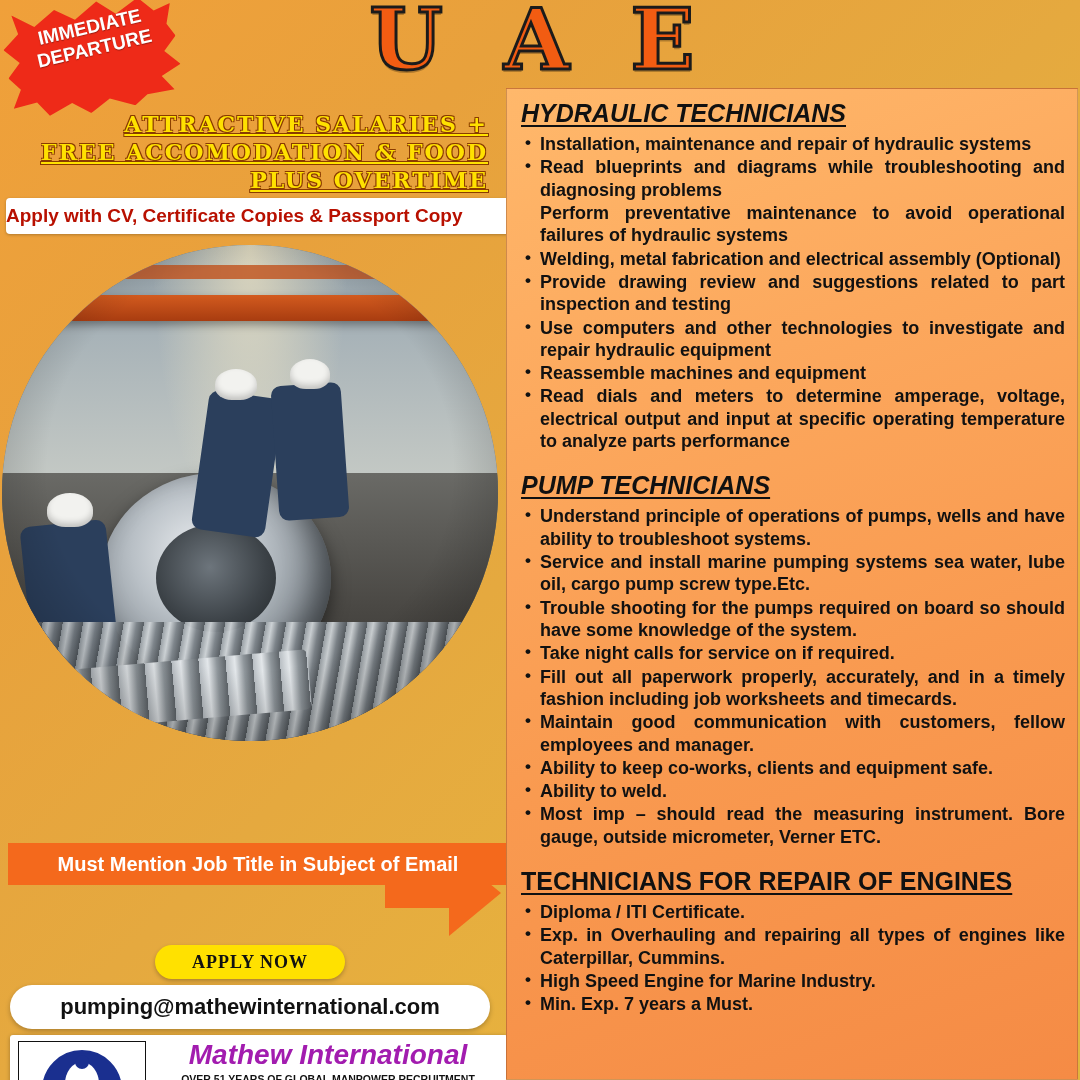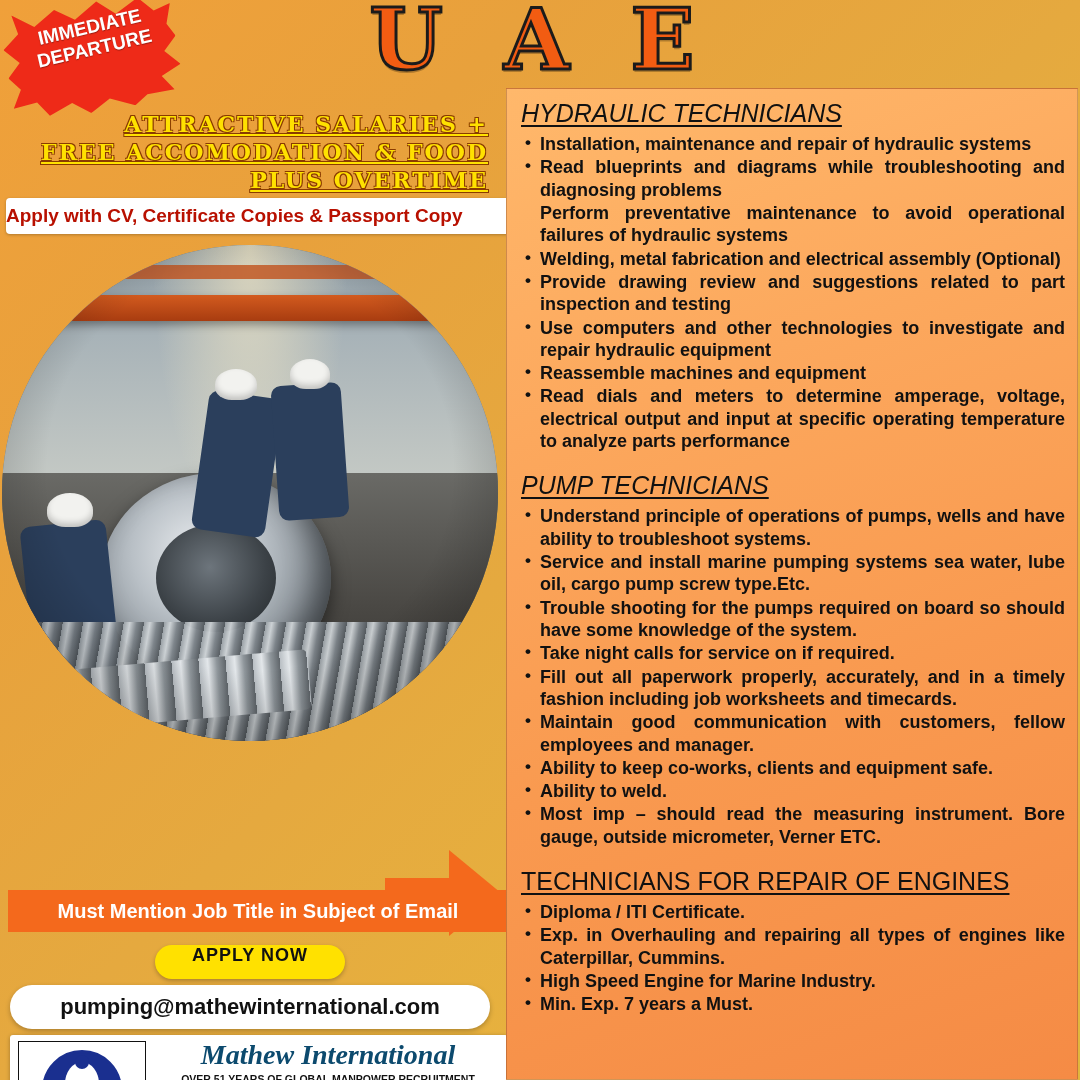--- a/index.html
+++ b/index.html
@@ -189,38 +189,39 @@
   }
   .arrow .head {
     position: absolute; left: 64px; top: 0; width: 52px; height: 86px;
     background: #f4691c;
     clip-path: polygon(0 0, 100% 50%, 0 100%);
   }
 
   
   .subject-strip {
     position: absolute;
-    left: 8px; top: 790px;
+    left: 8px; top: 743px;
     width: 500px; height: 42px;
     background: #f4691c;
     display: flex; align-items: center; justify-content: center; text-align: center;
   }
   .subject-strip span {
     color: #ffffff; font-weight: bold; font-size: 20px;
   }
 
   
   .apply-now {
     position: absolute;
     left: 155px; top: 845px;
     width: 190px; height: 34px;
     background: #ffe100;
     border-radius: 17px;
-    display: flex; align-items: flex-start; justify-content: center;
+    display: flex; align-items: center; justify-content: center;
     box-shadow: 0 2px 4px rgba(0,0,0,0.25);
+    font-family: Liberation Serif, serif;
   }
   .apply-now span { color: #111; font-weight: bold; font-size: 18px; letter-spacing: 1px; }
 
   
   .email-bar {
     position: absolute;
     left: 10px; top: 885px;
     width: 480px; height: 44px;
     background: #ffffff;
     border-radius: 22px;
@@ -273,43 +274,43 @@
   .logo-fig-head {
     position: absolute; left: 50%; top: 13px; margin-left: -7px;
     width: 14px; height: 14px; border-radius: 50%;
     background: #1a2f8f; z-index: 3;
   }
   .company-block {
     position: absolute; left: 144px; top: 4px; width: 348px;
     text-align: center;
   }
   .company-name {
-    font-family: Liberation Serif, serif;
+    font-family: Liberation Sans, sans-serif;
     font-style: italic; font-weight: bold;
-    font-size: 28px; color: #0c4a6e;
+    font-size: 28px; color: #a21caf;
     line-height: 1.15;
   }
   .company-sub1 {
     font-size: 10.5px; font-weight: bold; color: #111; line-height: 1.25;
     margin-top: 2px;
   }
 
   
   .right-col {
     position: absolute;
     left: 506px; top: 88px;
     width: 572px; height: 992px;
     background: linear-gradient(160deg, #ffb86b 0%, #fca85d 30%, #f99a50 60%, #f58b45 100%);
     border: 1px solid rgba(0,0,0,0.18);
     padding: 10px 12px 0 14px;
     overflow: hidden;
   }
   .sec-head {
     font-family: "Liberation Sans", sans-serif;
-    font-weight: normal;
+    font-weight: bold;
     font-style: italic;
     font-size: 25px;
     color: #111;
     text-decoration: underline;
     text-underline-offset: 3px;
     margin-bottom: 5px;
   }
   .sec-head.plain { font-style: normal; }
   ul.req {
     list-style: none;

